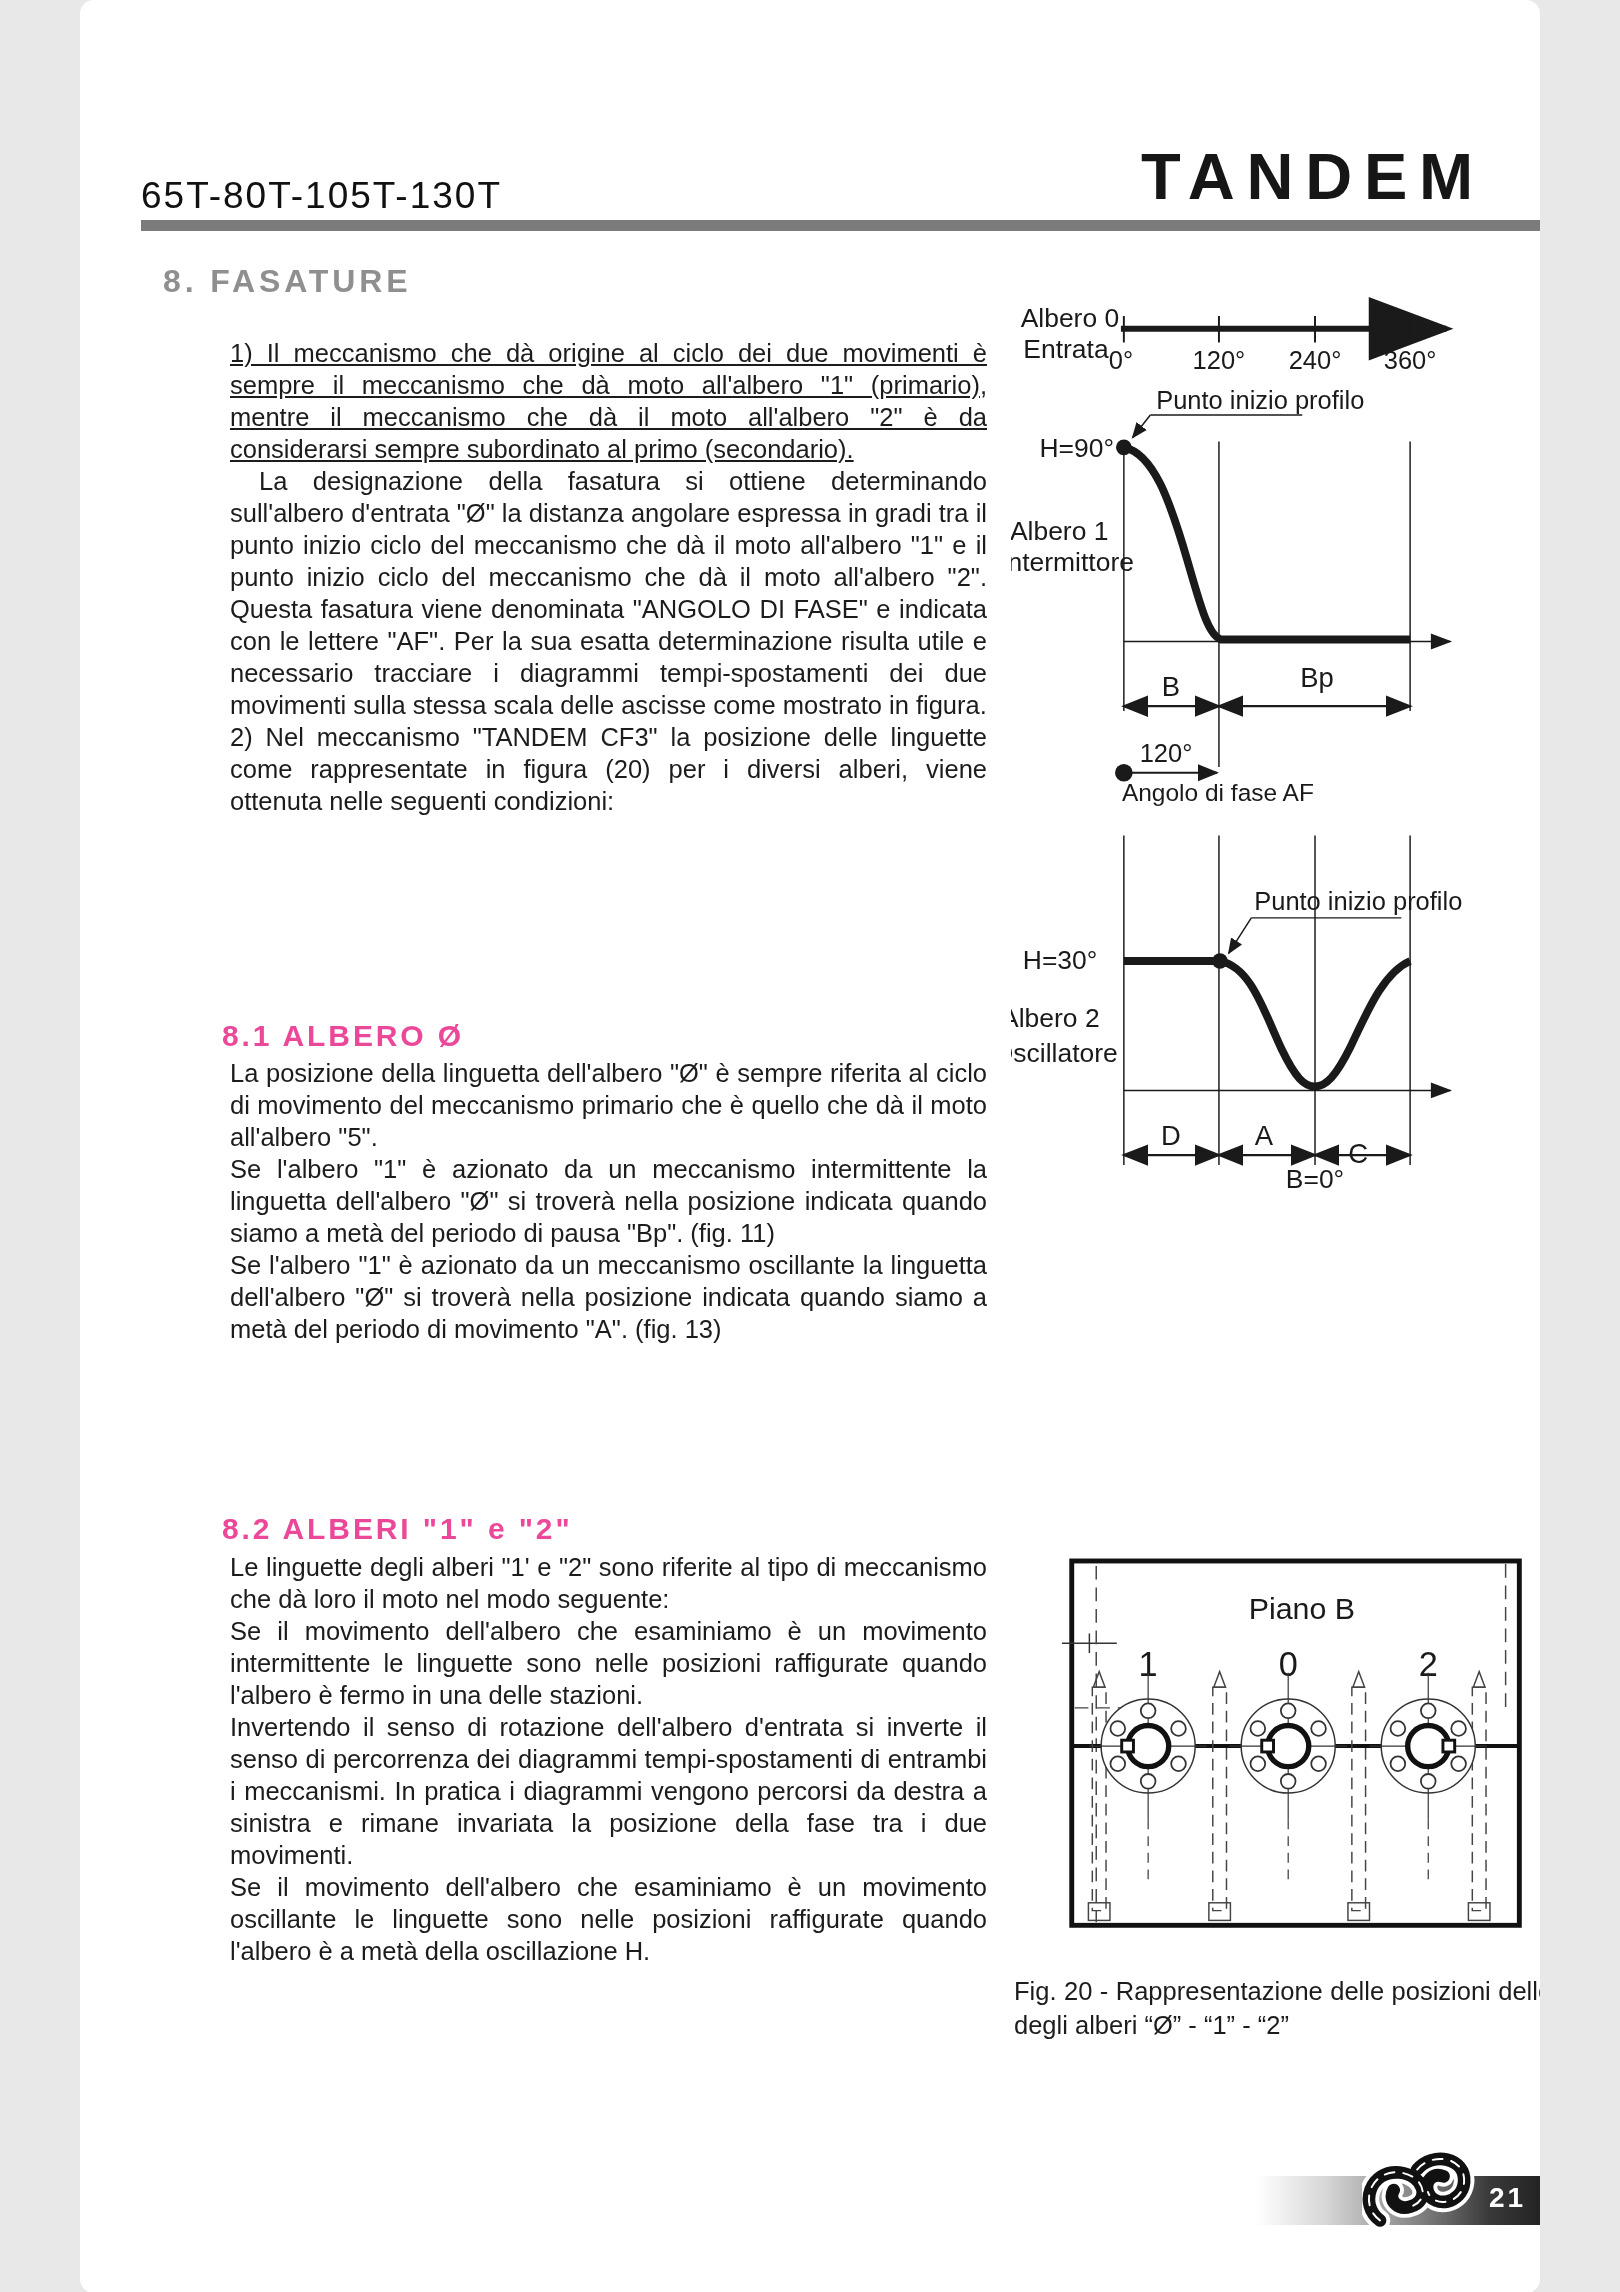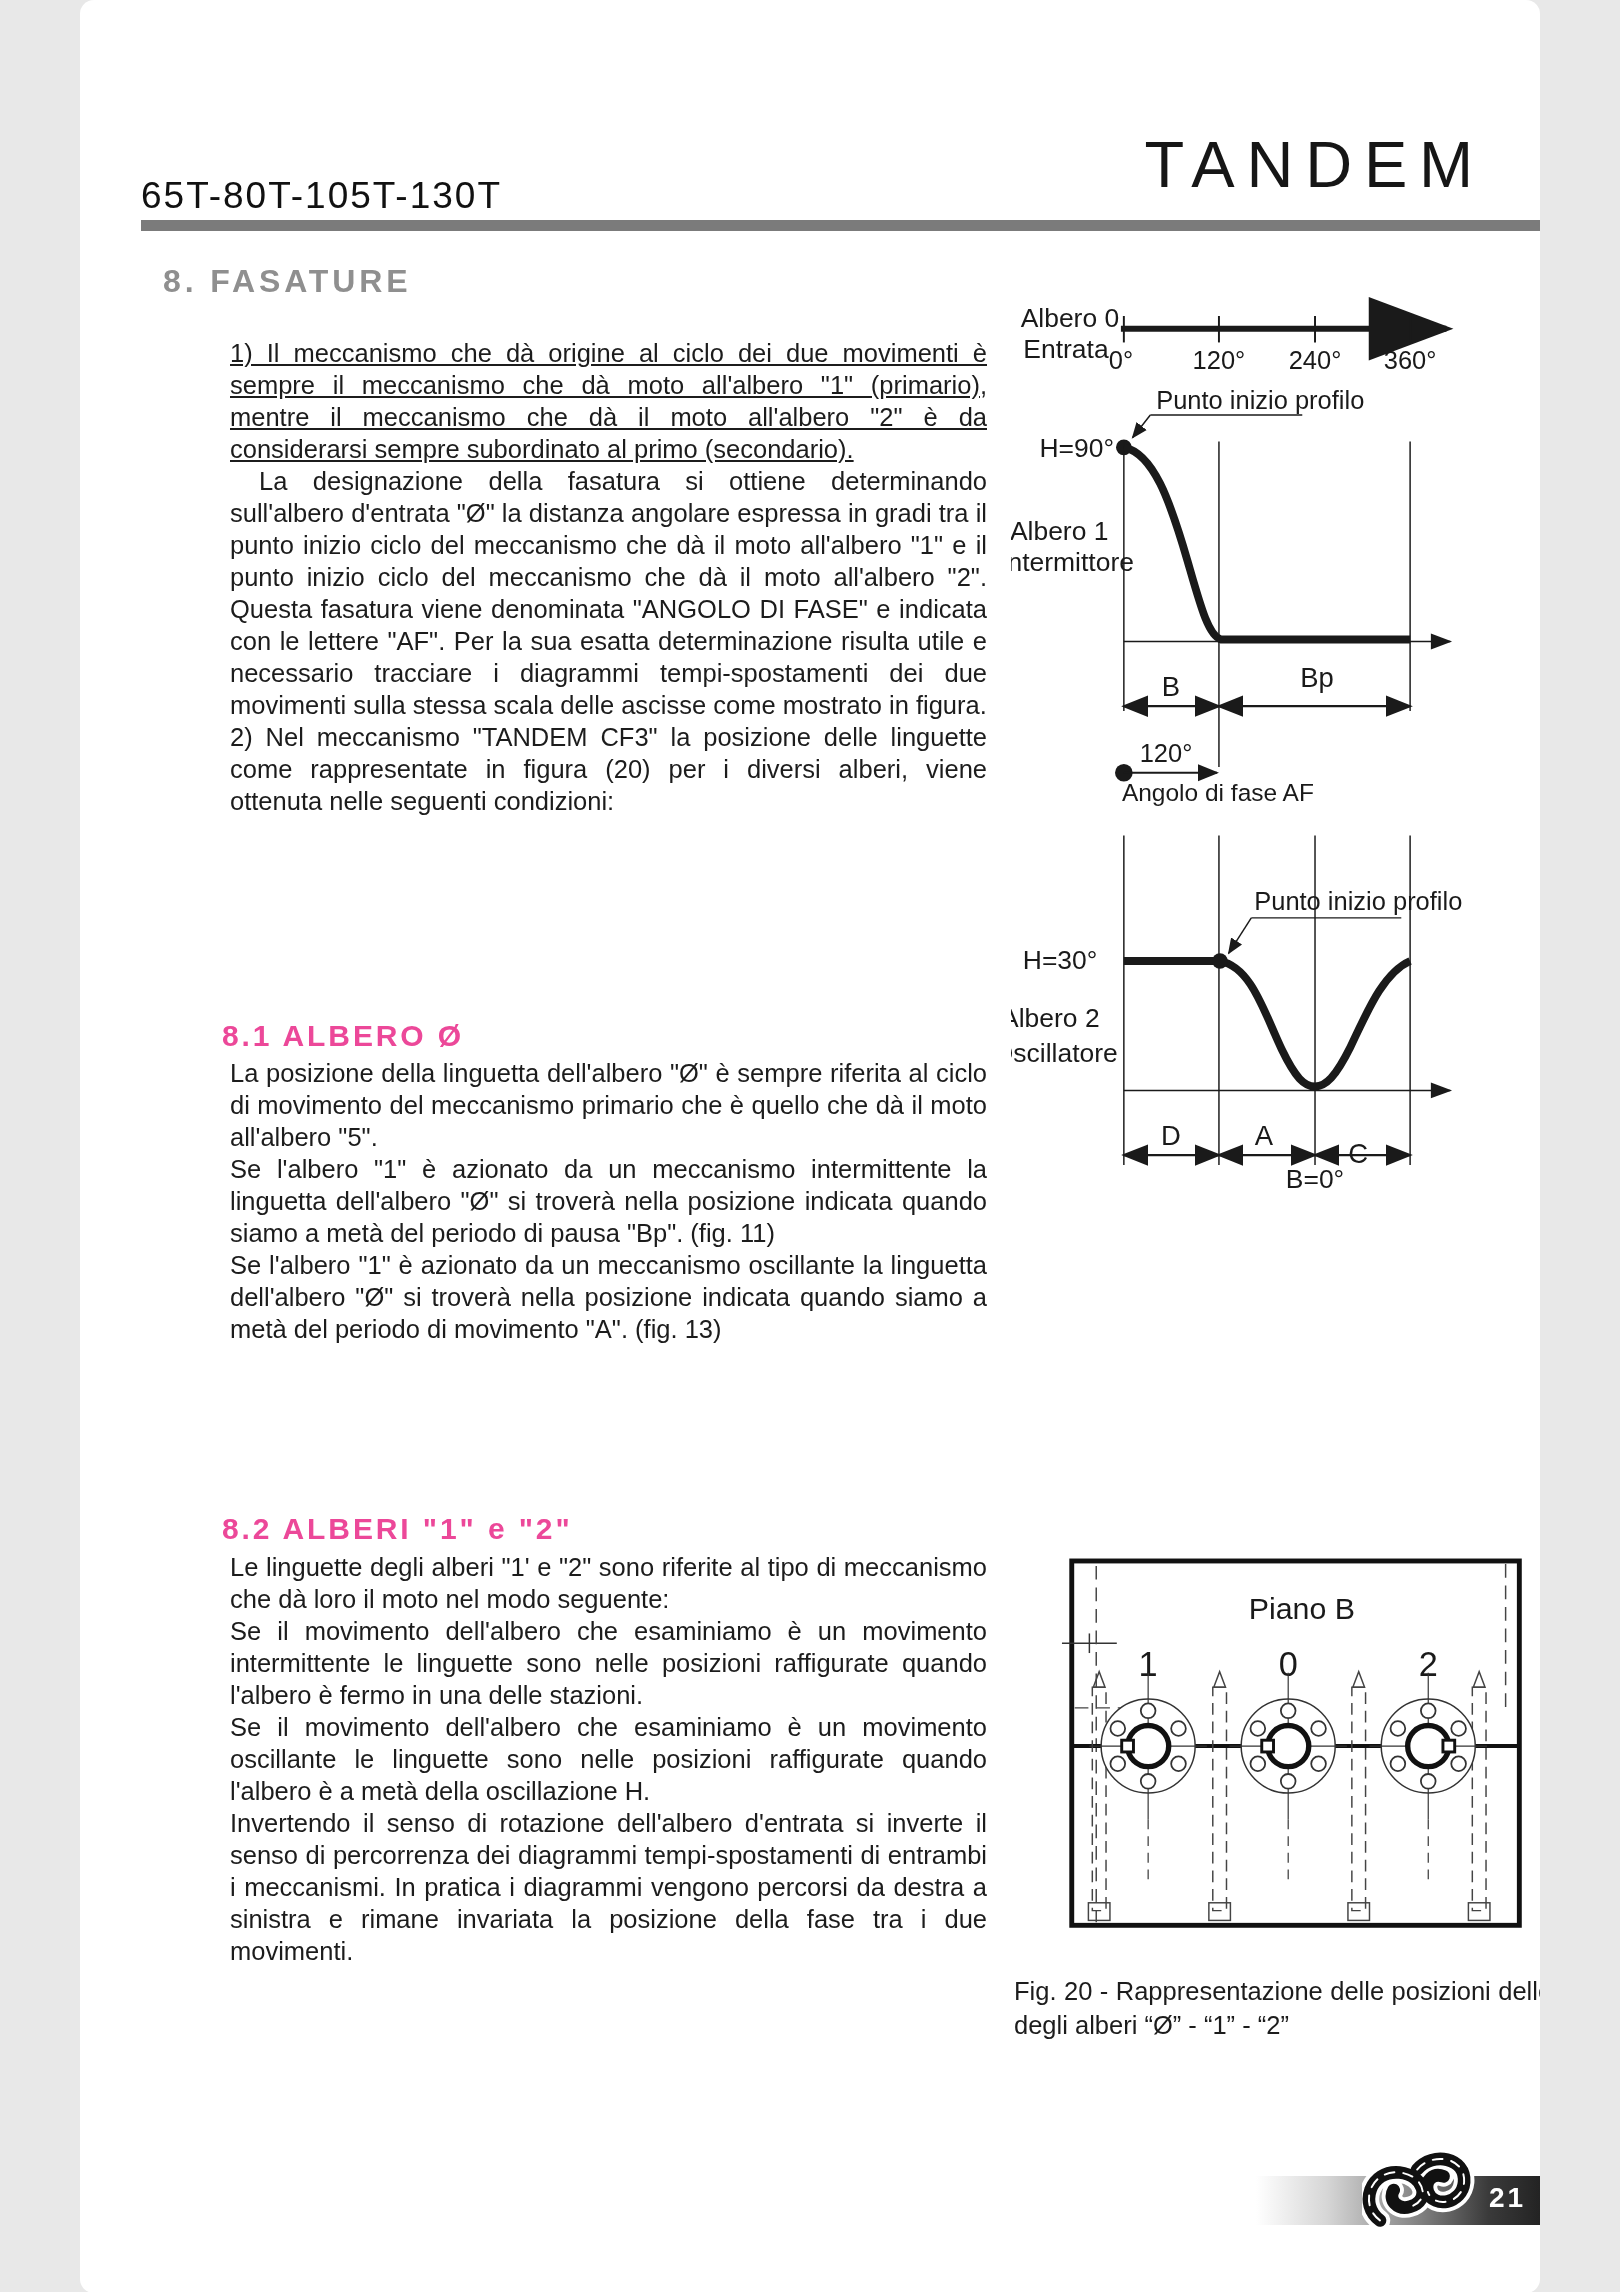--- a/index.html
+++ b/index.html
@@ -8,22 +8,22 @@
     font-family:"Liberation Sans", sans-serif;color:#1c1c1c;overflow:hidden;
     margin:0 auto;
     border-radius:14px;
   }
   
   .model-range{
     position:absolute;left:61px;top:174px;font-size:37px;letter-spacing:2px;
     color:#111;font-weight:400;transform:scaleY(1.02);transform-origin:left top;
   }
   .brand{
-    position:absolute;right:55px;top:127px;font-size:65px;letter-spacing:11.8px;
-    color:#161616;font-weight:400;transform:scaleY(1.0);
+    position:absolute;right:55px;top:139px;font-size:65px;letter-spacing:11.8px;
+    color:#161616;font-weight:700;transform:scaleY(1.0);
   }
   .header-bar{position:absolute;left:61px;top:220px;width:1483px;height:10.8px;background:#7b7b7b;}
   
   .h-main{
     position:absolute;left:83px;top:263px;font-size:32px;font-weight:bold;
     letter-spacing:3.9px;color:#8f8f8f;
   }
   .h-sub{
     position:absolute;font-size:30px;font-weight:bold;letter-spacing:2.9px;color:#ec4899;
   }
@@ -68,22 +68,22 @@
   <div class="col" style="top:1057px;">
     <p>La posizione della linguetta dell'albero "Ø" è sempre riferita al ciclo di movimento del meccanismo primario che è quello che dà il moto all'albero "5".</p>
     <p>Se l'albero "1" è azionato da un meccanismo intermittente la linguetta dell'albero "Ø" si troverà nella posizione indicata quando siamo a metà del periodo di pausa "Bp". (fig. 11)</p>
     <p>Se l'albero "1" è azionato da un meccanismo oscillante la linguetta dell'albero "Ø" si troverà nella posizione indicata quando siamo a metà del periodo di movimento "A". (fig. 13)</p>
   </div>
 
   <div class="h-sub" style="left:142px;top:1512px;">8.2 ALBERI "1" e "2"</div>
   <div class="col" style="top:1551px;">
     <p>Le linguette degli alberi "1' e "2" sono riferite al tipo di meccanismo che dà loro il moto nel modo seguente:</p>
     <p>Se il movimento dell'albero che esaminiamo è un movimento intermittente le linguette sono nelle posizioni raffigurate quando l'albero è fermo in una delle stazioni.</p>
+    <p>Invertendo il senso di rotazione dell'albero d'entrata si inverte il senso di percorrenza dei diagrammi tempi-spostamenti di entrambi i meccanismi. In pratica i diagrammi vengono percorsi da destra a sinistra e rimane invariata la posizione della fase tra i due movimenti.</p>
     <p>Se il movimento dell'albero che esaminiamo è un movimento oscillante le linguette sono nelle posizioni raffigurate quando l'albero è a metà della oscillazione H.</p>
-    <p>Invertendo il senso di rotazione dell'albero d'entrata si inverte il senso di percorrenza dei diagrammi tempi-spostamenti di entrambi i meccanismi. In pratica i diagrammi vengono percorsi da destra a sinistra e rimane invariata la posizione della fase tra i due movimenti.</p>
   </div>
 
   <svg style="position:absolute;left:931px;top:265px;" width="510" height="946" viewBox="0 0 520 965">
     <defs>
       <marker id="arr" viewBox="0 0 10 10" refX="9" refY="5" markerWidth="11" markerHeight="11" orient="auto-start-reverse">
         <path d="M0,1 L10,5 L0,9 z" fill="#1a1a1a"></path>
       </marker>
       <marker id="arrBig" viewBox="0 0 12 10" refX="11" refY="5" markerWidth="15" markerHeight="12" orient="auto-start-reverse">
         <path d="M0,0.5 L12,5 L0,9.5 z" fill="#1a1a1a"></path>
       </marker>

